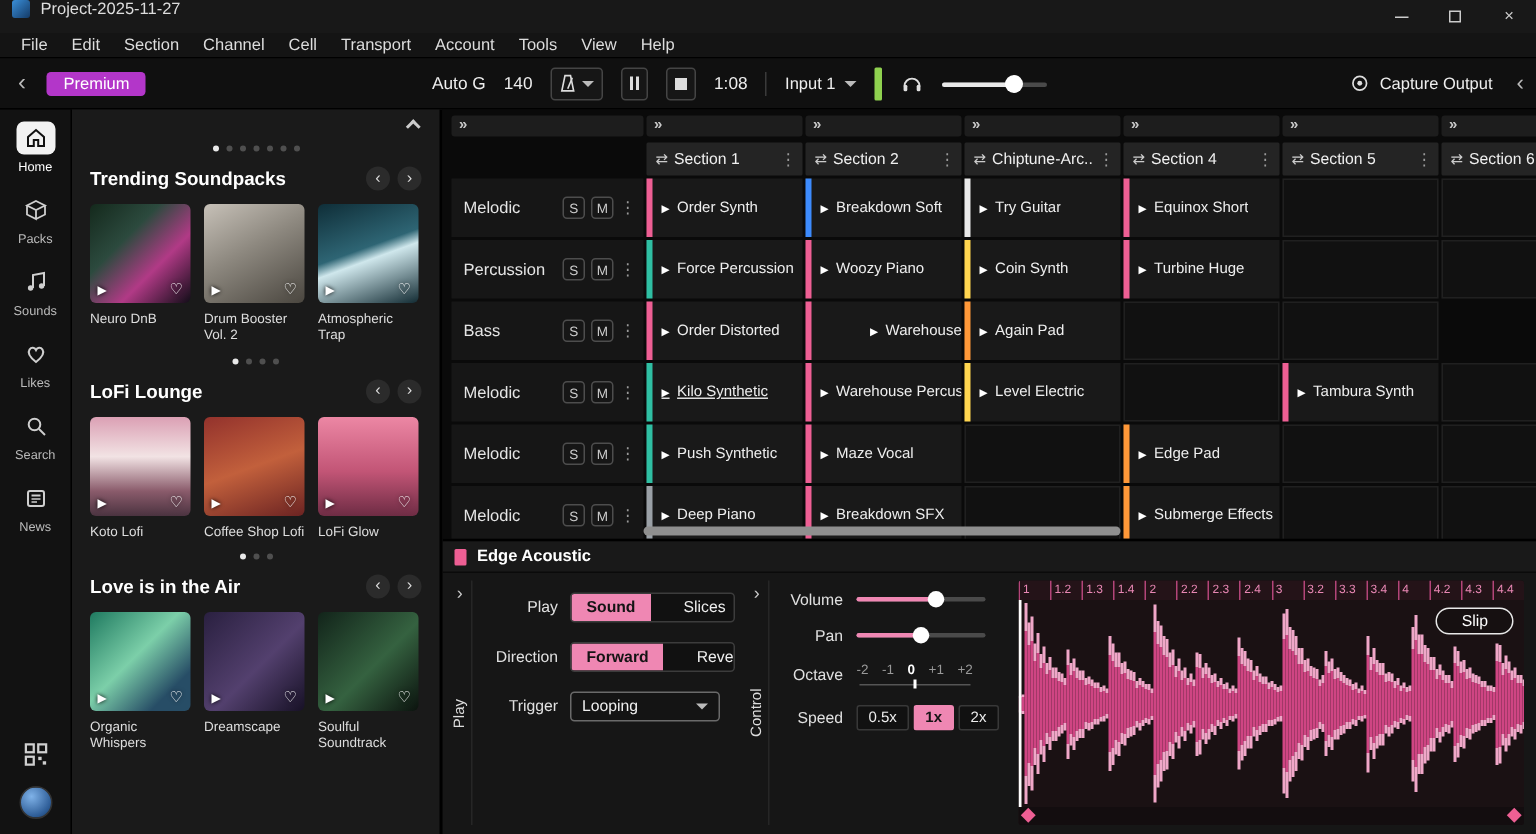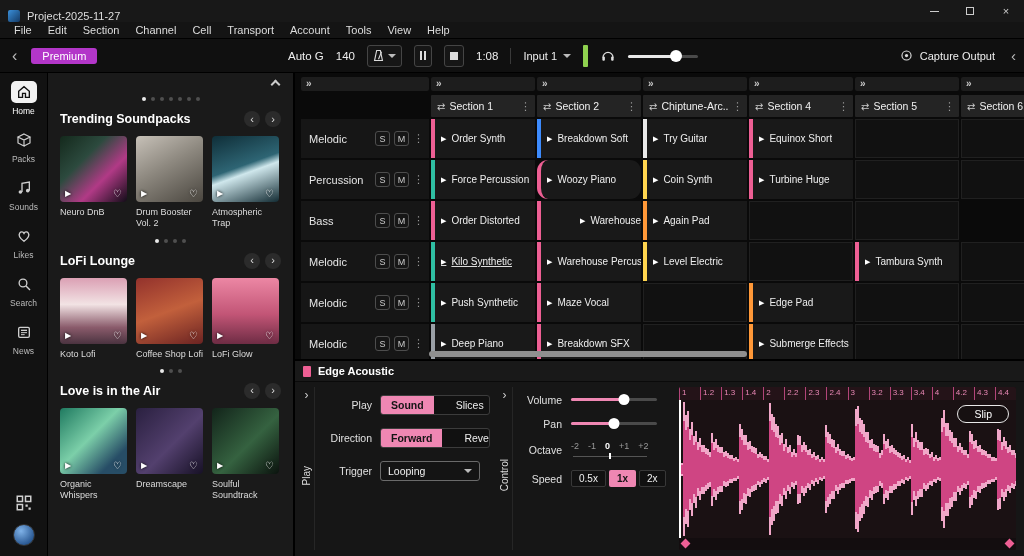--- a/index.html
+++ b/index.html
@@ -1,21 +1,21 @@
 <!DOCTYPE html>
 <html><head>
 <meta charset="utf-8">
 <style>
   * { box-sizing: border-box; margin: 0; padding: 0; }
   html,body { width:1024px; height:556px; background:#000; overflow:hidden;
     font-family:"Liberation Sans", sans-serif; color:#ddd; }
   .app { width:1024px; height:556px; display:flex; flex-direction:column; background:#0d0d0d; }
 
   
-  .titlebar{height:22px;background:#181818;display:flex;align-items:flex-end;justify-content:space-between;font-size:11px;color:#ddd;flex:none;}
+  .titlebar{height:22px;background:#181818;display:flex;align-items:flex-start;justify-content:space-between;font-size:11px;color:#ddd;flex:none;}
   .tl{display:flex;align-items:center;}
   .app-icon{width:12px;height:12px;margin:0 7px 0 8px;border-radius:2px;background:linear-gradient(135deg,#3a8fd9,#143a66);}
   .win-controls{display:flex;height:100%;}
   .win-btn{width:36px;height:100%;display:flex;align-items:center;justify-content:center;color:#ccc;}
   .min-glyph{width:9px;height:1px;background:#ccc;}
   .max-glyph{width:8px;height:8px;border:1px solid #ccc;}
 
   
   .menubar{height:17px;background:#141414;display:flex;align-items:center;padding-left:6px;font-size:11px;color:#ddd;flex:none;border-bottom:1px solid #000;}
   .menu-item{padding:0 8px;}
@@ -522,21 +522,21 @@
               <div class="row-label">
                 <span class="row-name">Percussion</span>
                 <span class="sm-btn">S</span>
                 <span class="sm-btn">M</span>
                 <span class="kebab">⋮</span>
               </div>
               <div class="cell" style="border-left: 4px solid rgb(47, 191, 163);">
                 <span class="cell-play">▶</span>
                 <span class="cell-name">Force Percussion</span>
               </div>
-              <div class="cell" style="border-left: 4px solid rgb(238, 95, 148); border-radius: 11px;">
+              <div class="cell" style="border-left: 4px solid rgb(238, 95, 148);">
                 <span class="cell-play">▶</span>
                 <span class="cell-name">Woozy Piano</span>
               </div>
               <div class="cell" style="border-left: 4px solid rgb(255, 213, 79);">
                 <span class="cell-play">▶</span>
                 <span class="cell-name">Coin Synth</span>
               </div>
               <div class="cell" style="border-left: 4px solid rgb(238, 95, 148);">
                 <span class="cell-play">▶</span>
                 <span class="cell-name">Turbine Huge</span>

